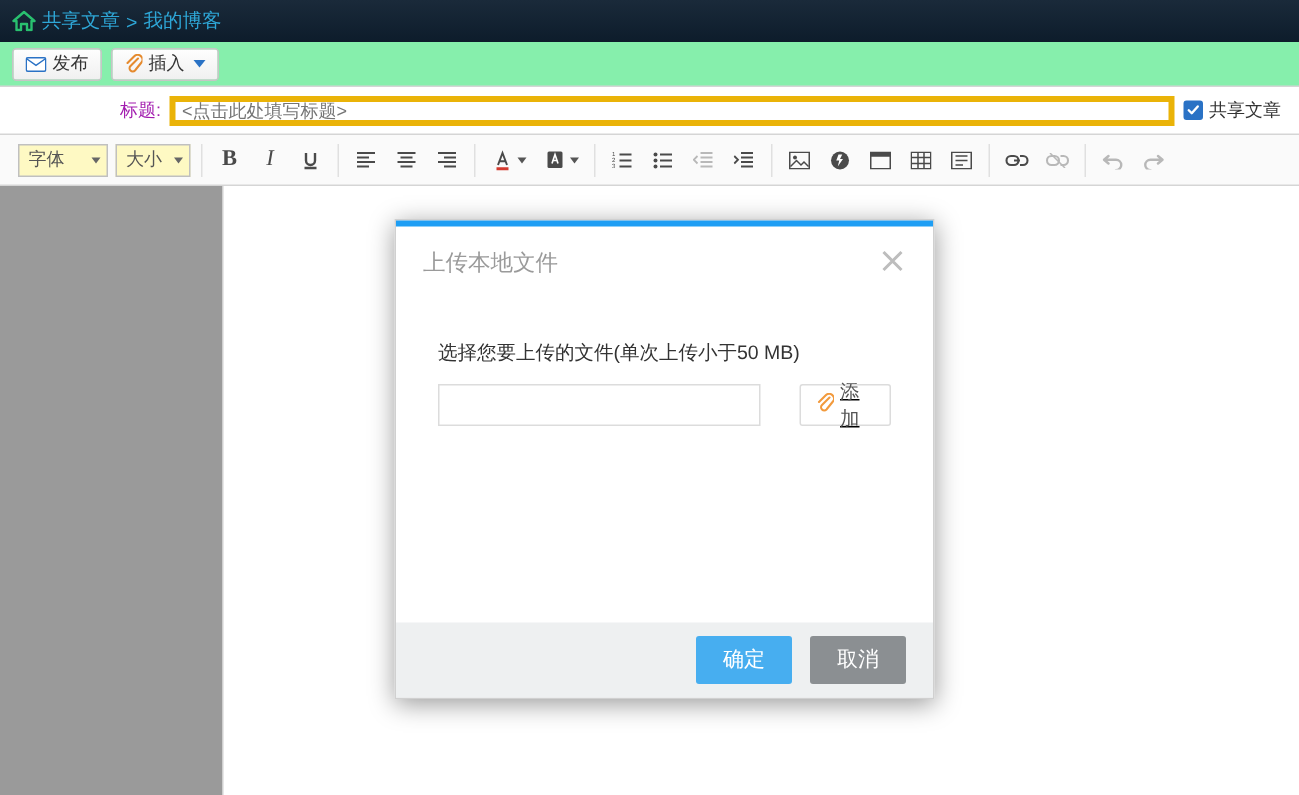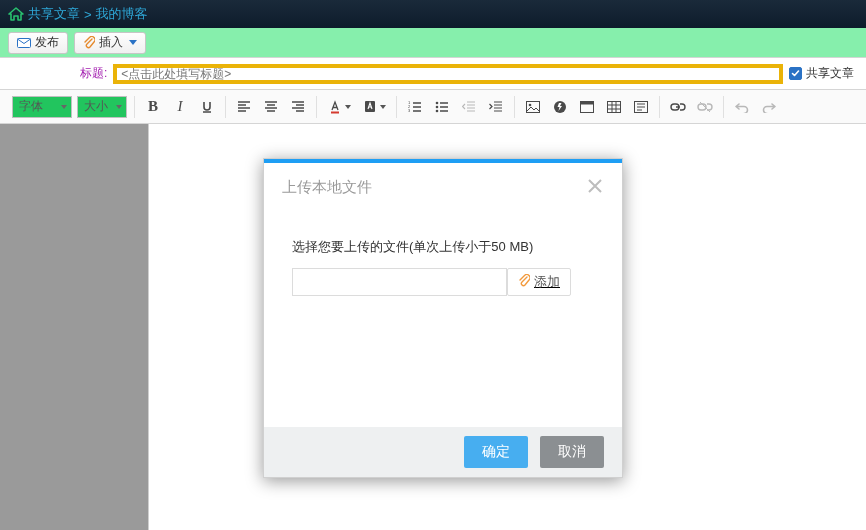--- a/index.html
+++ b/index.html
@@ -21,47 +21,47 @@
   
   .titlerow { height: 32px; background: #fff; border-bottom: 1px solid #d5d5d5; display:flex; align-items:center; padding:0 12px 0 80px; gap:6px; }
   .titlerow .lbl { color:#a21caf; }
   .titlerow input.title { flex:1; height:20px; border:4px solid #eab308; padding:0 4px; color:#6d6d6d; font-size:12px;}
   .titlerow .share { display:flex; align-items:center; gap:4px; color:#333;}
   .chk { width:13px;height:13px;border:1px solid #2a72c5;border-radius:2px;background:#2a72c5;display:inline-flex;align-items:center;justify-content:center;}
   .chk svg{display:block;}
 
   
   .edtoolbar { height: 34px; background:#fafafa; border-bottom:1px solid #d5d5d5; display:flex; align-items:center; padding:0 12px; gap:5px; }
-  .sel { height:22px; border:1px solid #c0c0c0; background:#22c55e; display:inline-flex; align-items:center; padding:0 4px 0 6px; font-size:12px; cursor:pointer; gap:4px; color:#555;}
+  .sel { height:22px; border:1px solid #c0c0c0; background:#fef9c3; display:inline-flex; align-items:center; padding:0 4px 0 6px; font-size:12px; cursor:pointer; gap:4px; color:#555;}
   .sel.font{min-width:60px;}
   .sel.size{min-width:50px;}
   .sel .caret{ width:0;height:0;border-left:3px solid transparent;border-right:3px solid transparent;border-top:4px solid #666; margin-left:auto;}
   .vline{width:1px;height:22px;background:#e0e0e0;margin:0 2px;}
   .tbtn{width:22px;height:22px;display:inline-flex;align-items:center;justify-content:center;cursor:pointer;color:#4a4a4a;border-radius:2px;}
   .tbtn svg{display:block;}
   .tbtn.bold{font-weight:bold;font-family:serif;font-size:15px;}
   .tbtn.ital{font-style:italic;font-family:serif;font-size:15px;}
   .tbtn.dim{color:#b8b8b8;}
   .tbtn .sub-caret{width:0;height:0;border-left:3px solid transparent;border-right:3px solid transparent;border-top:4px solid #555;margin-left:1px;}
   .tbtn.wide{width:30px;}
 
   
   .canvas{position:absolute;top:124px;bottom:0;left:0;right:0;background:#9a9a9a;}
   .page{position:absolute;top:0;left:148px;right:0;bottom:0;background:#fff;border-left:1px solid #cfcfcf;}
 
   
   .overlay{position:absolute;inset:0;pointer-events:none;}
-  .modal{position:absolute;left:263px;top:158px;width:360px;height:320px;background:#fff;box-shadow:0 3px 16px rgba(0,0,0,0.4);border:1px solid #d0d0d0;pointer-events:auto;display:flex;flex-direction:column;}
+  .modal{position:absolute;left:263px;top:146px;width:360px;height:320px;background:#fff;box-shadow:0 3px 16px rgba(0,0,0,0.4);border:1px solid #d0d0d0;pointer-events:auto;display:flex;flex-direction:column;}
   .modal .topline{height:4px;background:#1e9ef4;}
   .modal .head{display:flex;align-items:center;padding:14px 18px 10px 18px;}
   .modal .head .ttl{color:#9a9a9a;font-size:15px;}
   .modal .head .close{margin-left:auto;cursor:pointer;color:#bdbdbd;}
   .modal .body{flex:1;padding:10px 28px;}
   .modal .body .desc{color:#333;font-size:13px;margin-top:20px;margin-bottom:12px;}
-  .modal .body .row{display:flex;gap:0;align-items:center;text-decoration:underline;}
+  .modal .body .row{display:flex;gap:26px;align-items:center;text-decoration:underline;}
   .modal .body .filebox{flex:0 0 215px;height:28px;border:1px solid #dcdcdc;background:#fff;}
   .addbtn{height:28px;padding:0 10px;border:1px solid #dcdcdc;background:#fff;display:inline-flex;align-items:center;gap:4px;cursor:pointer;color:#555;font-size:13px;border-radius:2px;}
   .addbtn .clip{color:#f29a3d;}
   .modal .foot{height:50px;background:#eef0f1;display:flex;align-items:center;justify-content:flex-end;padding:0 18px;gap:12px;}
   .mbtn{height:32px;padding:0 18px;border:none;color:#fff;font-size:14px;cursor:pointer;border-radius:2px;}
   .mbtn.ok{background:#47aef0;}
   .mbtn.cancel{background:#8b8f92;}
 </style>
 </head>
 <body>

